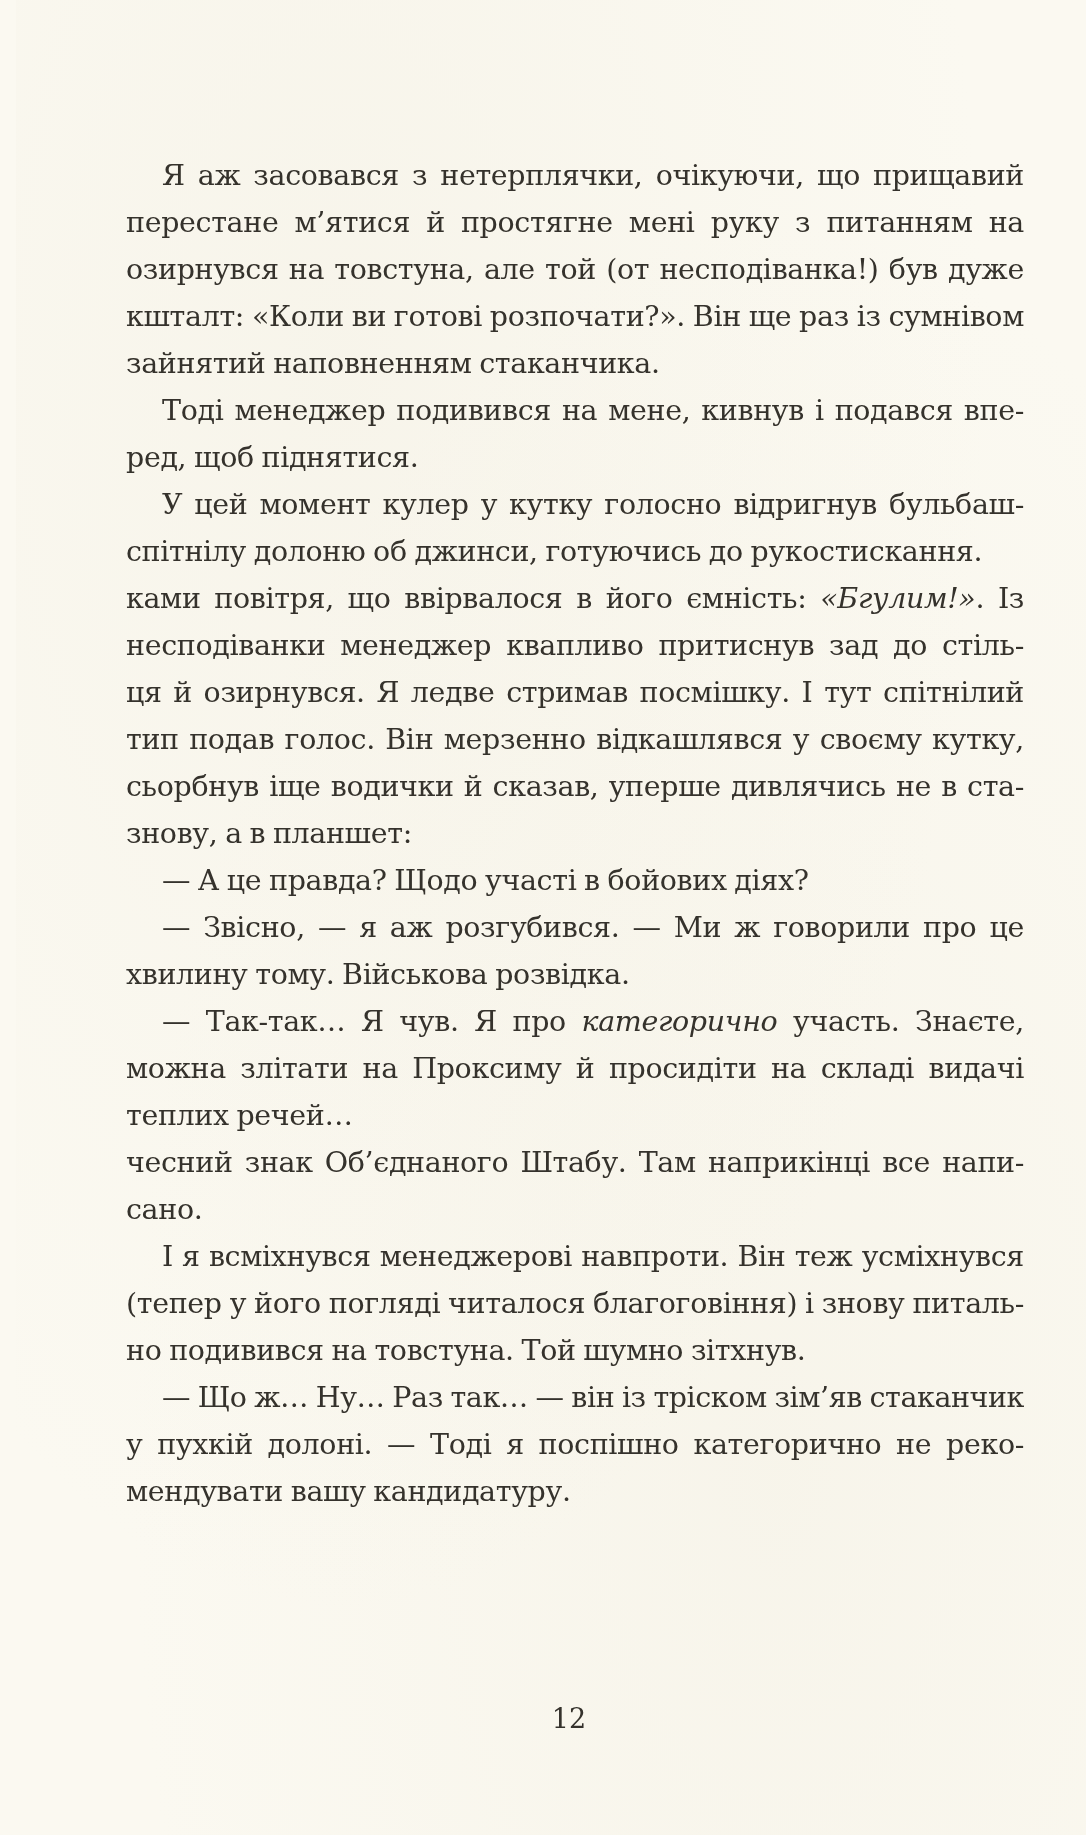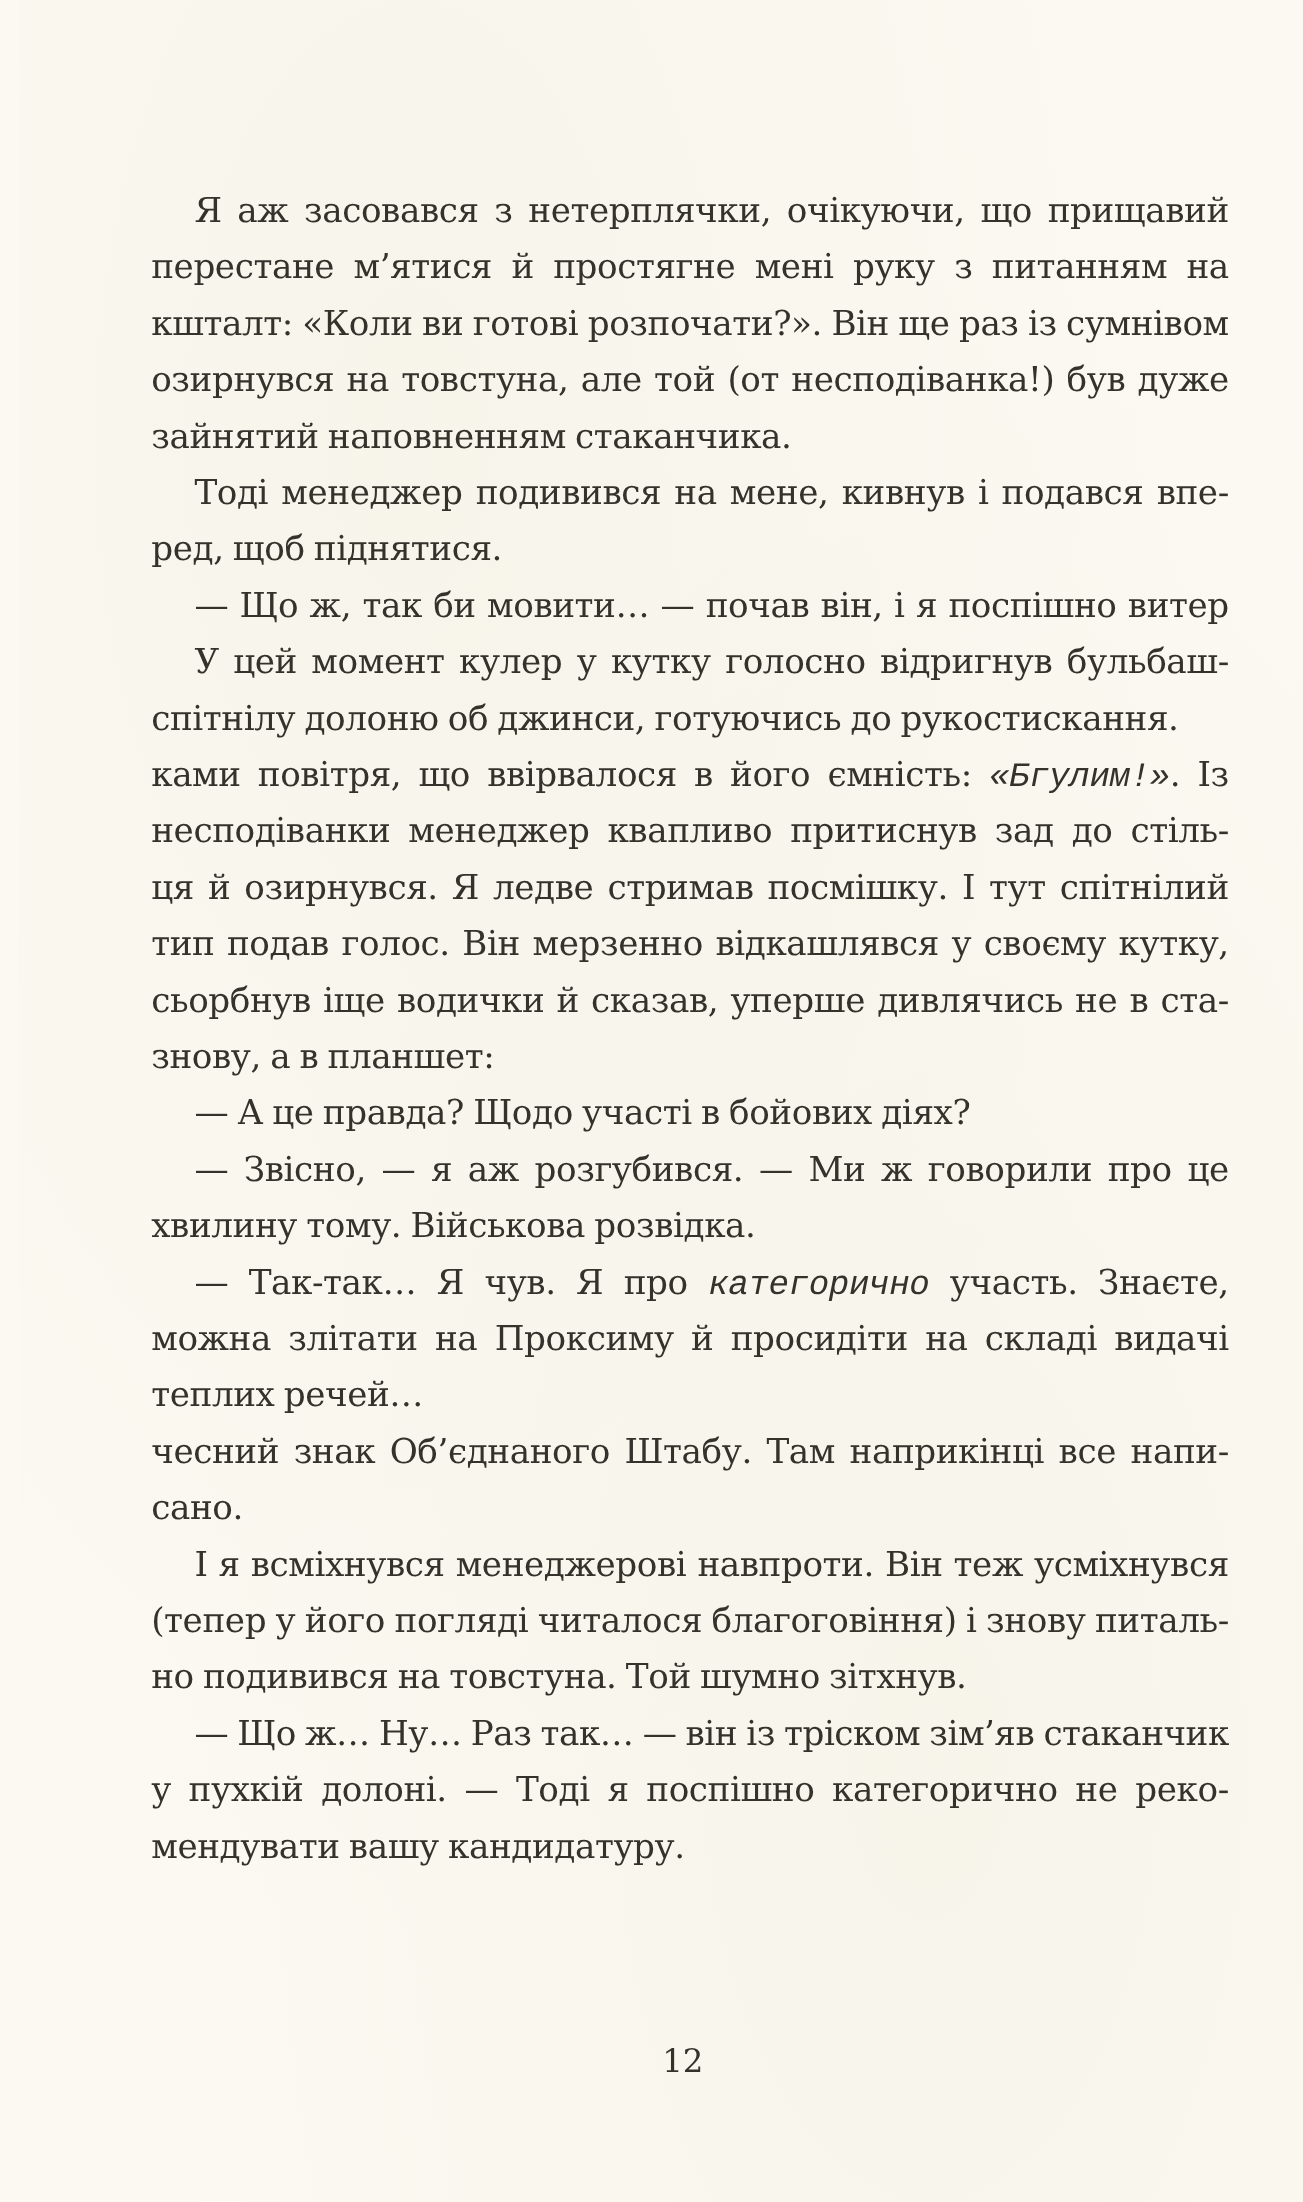--- a/index.html
+++ b/index.html
@@ -45,46 +45,44 @@
   }
   .line.indent {
     padding-left: 36px;
   }
   .line.last {
     text-align: left;
     text-align-last: left;
   }
   .line em {
     font-style: italic;
-    font-family: Liberation Mono, monospace;
   }
   .page-number {
     position: absolute;
     left: 0;
     width: 1106px;
     top: 1703px;
     text-align: center;
     font-family: "DejaVu Serif", serif;
     font-size: 27px;
     color: #35322c;
   }
 </style>
 </head>
 <body>
 
 <div class="page">
   <div class="text-block" id="text-block">
       <div class="line indent">Я аж засовався з нетерплячки, очікуючи, що прищавий</div>
       <div class="line">перестане м’ятися й простягне мені руку з питанням на</div>
+      <div class="line">озирнувся на товстуна, але той (от несподіванка!) був дуже</div>
       <div class="line">кшталт: «Коли ви готові розпочати?». Він ще раз із сумнівом</div>
-      <div class="line">озирнувся на товстуна, але той (от несподіванка!) був дуже</div>
       <div class="line last">зайнятий наповненням стаканчика.</div>
       <div class="line indent">Тоді менеджер подивився на мене, кивнув і подався впе-</div>
       <div class="line last">ред, щоб піднятися.</div>
-      <div class="line indent">— Що ж, так би мовити… — почав він, і я поспішно витер</div>
       <div class="line indent">У цей момент кулер у кутку голосно відригнув бульбаш-</div>
       <div class="line last">спітнілу долоню об джинси, готуючись до рукостискання.</div>
       <div class="line"><span>ками повітря, що ввірвалося в його ємність: </span><em>«Бгулим!»</em><span>. Із</span></div>
       <div class="line">несподіванки менеджер квапливо притиснув зад до стіль-</div>
       <div class="line">ця й озирнувся. Я ледве стримав посмішку. І тут спітнілий</div>
       <div class="line">тип подав голос. Він мерзенно відкашлявся у своєму кутку,</div>
       <div class="line">сьорбнув іще водички й сказав, уперше дивлячись не в ста-</div>
       <div class="line last">знову, а в планшет:</div>
       <div class="line indent last">— А це правда? Щодо участі в бойових діях?</div>
       <div class="line indent">— Звісно, — я аж розгубився. — Ми ж говорили про це</div>

